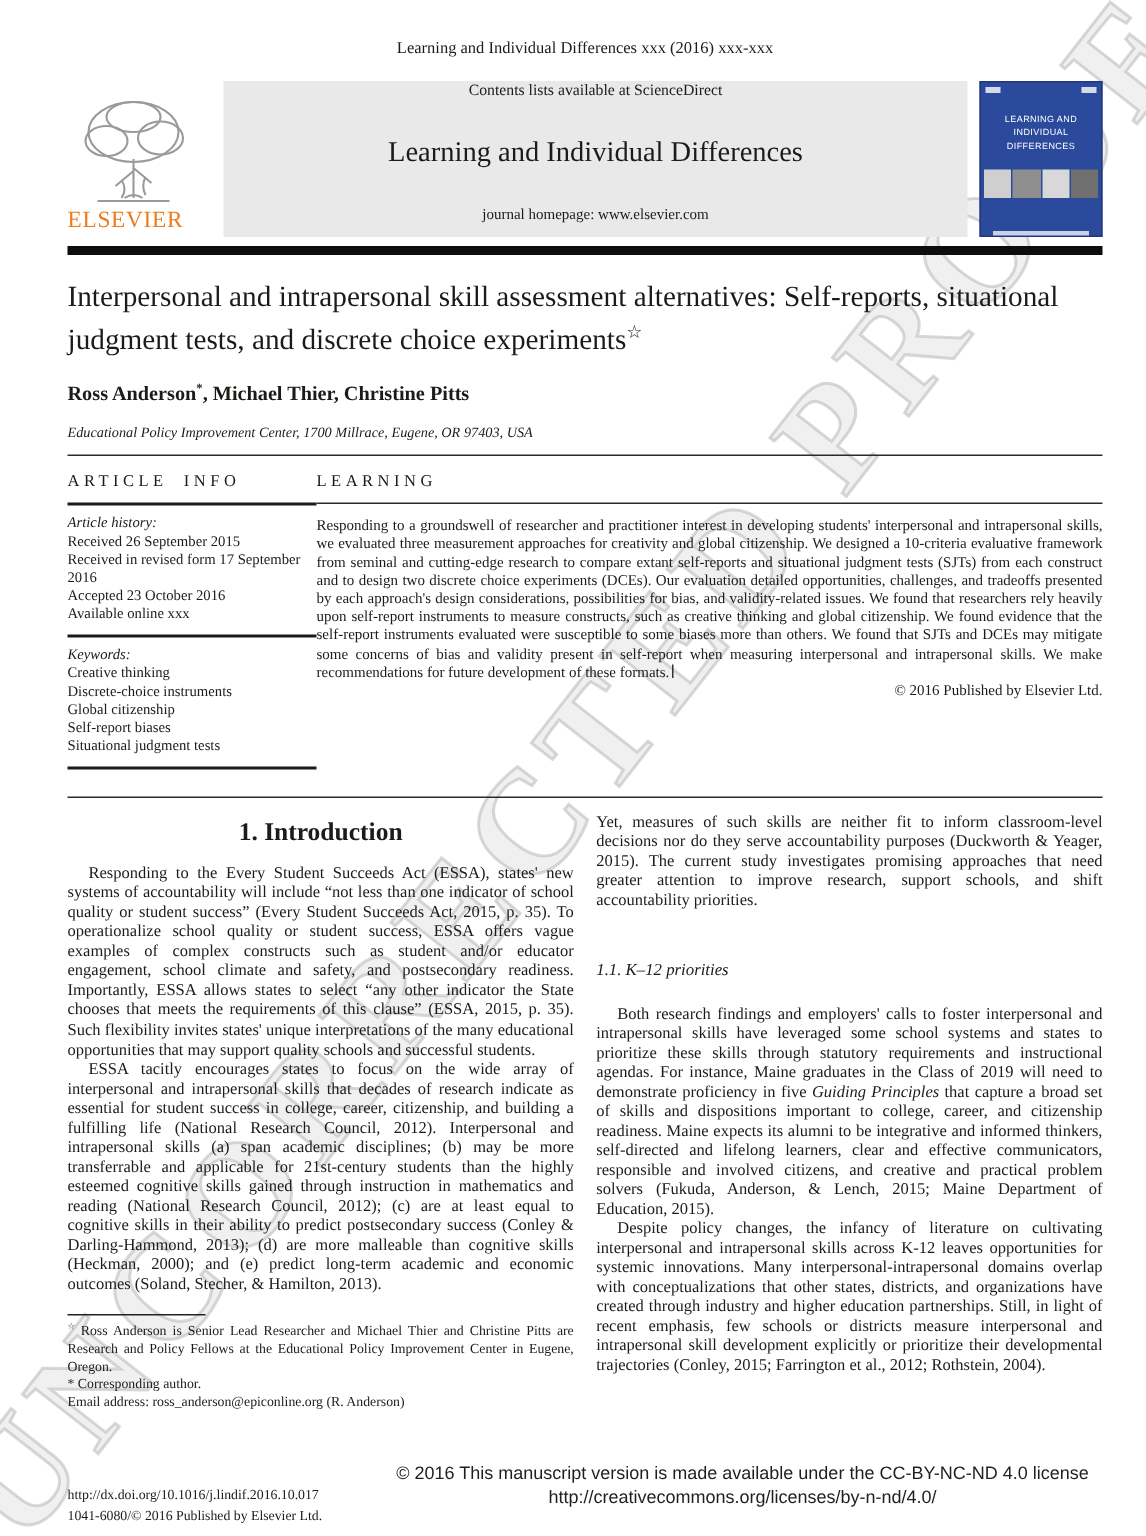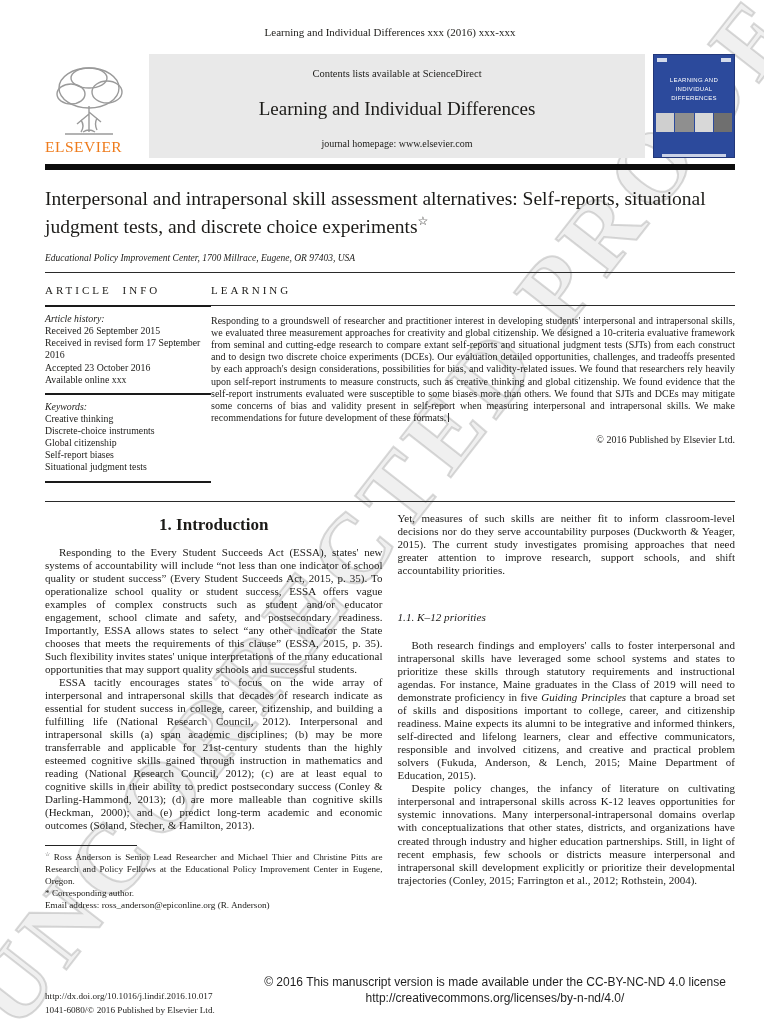--- a/index.html
+++ b/index.html
@@ -17,21 +17,21 @@
   .content { position:relative; z-index:1; padding:26px 29px 0 45px; }
 
   .running-head { text-align:center; font-size:11px; margin-bottom:16px; }
 
   
   .banner { display:flex; align-items:stretch; height:104px; margin-bottom:6px; }
   .logo-block { width:104px; display:flex; flex-direction:column; 
                 justify-content:flex-end; padding-bottom:2px; }
   .elsevier-word { color:#ee7b1c; font-size:15.5px; letter-spacing:0.5px; margin-top:-2px; }
   .banner-center { flex:1; background:#e9e9e9; display:flex; flex-direction:column;
-                   justify-content:space-between; text-align:center; padding:14px 6px 9px; }
+                   justify-content:space-between; text-align:center; padding:1px 6px 9px; }
   .contents-line { font-size:10.5px; }
   .banner-journal { font-size:19px; }
   .homepage-line { font-size:10px; }
   .cover { width:82px; margin-left:8px; background:#2c4a9c; border:1px solid #22377a;
            display:flex; flex-direction:column; justify-content:flex-start;
            font-family:"Liberation Sans", sans-serif; color:#fff; }
   .cover-top { display:flex; justify-content:space-between; padding:3px 3px 0; }
   .cover-top span { display:block; width:10px; height:4px; background:rgba(255,255,255,0.8); }
   .cover-title { text-align:center; font-size:6px; line-height:1.5; margin-top:14px; letter-spacing:0.3px; }
   .cover-strip { display:flex; height:20px; margin:10px 2px 0; gap:1px; }
@@ -54,21 +54,21 @@
   .article-info { width:166px; font-size:9.8px; line-height:1.24; }
   .abstract { flex:1; font-size:10px; line-height:1.22; }
   .section-head { font-size:11px; letter-spacing:3px; word-spacing:5px; margin-bottom:7px; }
   .article-info .rule-heavy { margin:4px 0 6px; }
   .info-block { margin-bottom:7px; }
   .ital { font-style:italic; }
   .abstract .rule-light { margin:6px 0 9px; }
   .abstract-text { text-align:justify; }
   .cursor-mark { display:inline-block; width:1px; height:9px; background:#333;
                  vertical-align:-1px; margin-left:2px; }
-  .abstract-copy { text-align:right; margin-top:10px; font-size:10px; }
+  .abstract-copy { text-align:right; font-size:10px; }
 
   .header-end-rule { margin-top:12px; }
 
   
   .columns { display:flex; gap:15px; margin-top:10px; min-height:428px; }
   .col { flex:1; font-size:11px; line-height:1.185; text-align:justify; }
   .intro-head { font-size:17px; font-weight:bold; margin:3px 0 11px; text-align:center; }
   .para { margin:0; }
   .indent { text-indent:14px; }
   .sub-head { font-size:11.2px; font-style:italic; font-weight:normal;
@@ -134,20 +134,21 @@
             <div class="cs4"></div>
         </div>
         <div class="cover-bottom"></div>
       </div>
     </div>
 
     <div class="black-bar"></div>
 
     <h1 class="article-title"><span>Interpersonal and intrapersonal skill assessment alternatives: Self-reports, situational judgment tests, and discrete choice experiments</span><sup>☆</sup></h1>
 
+    <div class="authors-line"><span>Ross Anderson</span><sup>*</sup><span>, Michael Thier, Christine Pitts</span></div>
 
     <div class="affiliation">Educational Policy Improvement Center, 1700 Millrace, Eugene, OR 97403, USA</div>
 
     <div class="rule-light"></div>
 
     <div class="info-abstract">
 
       <div class="article-info">
         <div class="section-head">ARTICLE INFO</div>
         <div class="rule-heavy"></div>

